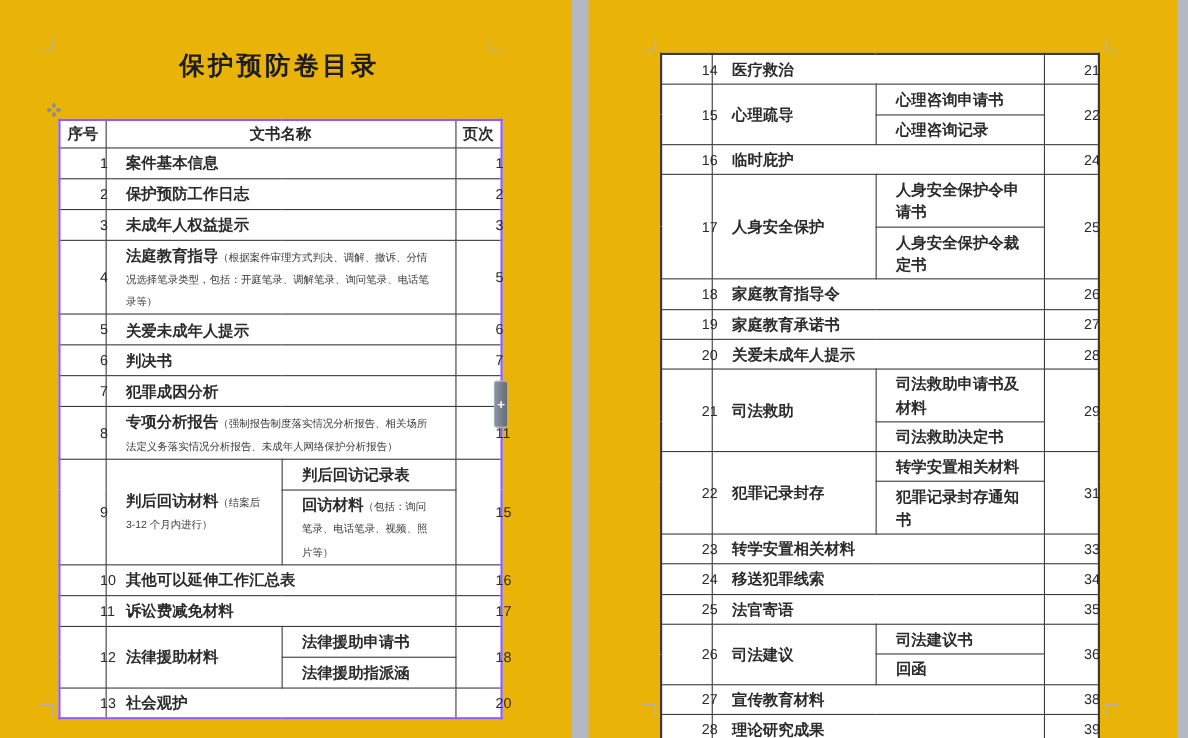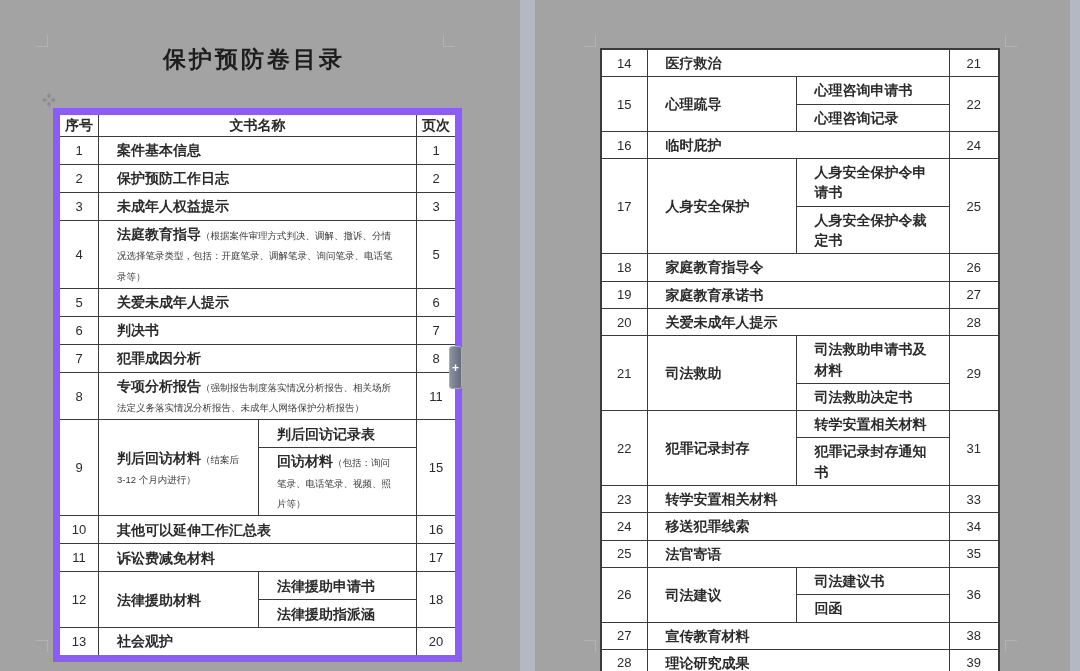--- a/index.html
+++ b/index.html
@@ -1,20 +1,20 @@
 <!DOCTYPE html>
 <html><head>
 <meta charset="utf-8">
 <style>
   * { margin:0; padding:0; box-sizing:border-box; }
   html,body { width:1080px; height:671px; overflow:hidden; }
   body { background:#b4b8c3; font-family:"Liberation Sans","DejaVu Sans",sans-serif; position:relative; }
   .canvas { position:absolute; inset:0; }
 
-  .page { position:absolute; top:0; height:671px; background:#a3a3a3; }
+  .page { position:absolute; top:0; height:671px; background:#eab308; }
   #page-left  { left:0;   width:520px; }
   #page-right { left:535px; width:535px; }
 
   
   .crop { position:absolute; width:12px; height:12px; border:0 solid #b3b3b3; }
   .crop.tl { border-right-width:1px;  border-bottom-width:1px; }
   .crop.tr { border-left-width:1px;   border-bottom-width:1px; }
   .crop.bl { border-right-width:1px;  border-top-width:1px; }
   .crop.br { border-left-width:1px;   border-top-width:1px; }
   .pos-tl { left:36px;  top:35px; }
@@ -29,25 +29,25 @@
   .doc-title { position:absolute; top:44px; left:0; width:508px; text-align:center;
     font-family:"Liberation Serif","DejaVu Serif",serif; font-weight:bold;
     font-size:23px; letter-spacing:3px; color:#1d1d1d; }
   .doc-subtitle { position:absolute; top:82px; left:0; width:508px; text-align:center;
     font-family:"Liberation Serif","DejaVu Serif",serif; font-weight:bold;
     font-size:14px; color:#1d1d1d; }
 
   .move-handle { position:absolute; left:42px; top:93px; width:14px; height:14px; cursor:move; }
 
   table { border-collapse:collapse; table-layout:fixed; background:#fff; }
-  #left-table  { position:absolute; left:53px; top:108px; width:402px; border:7px solid #8b5cf6; }
+  #left-table  { position:absolute; left:53px; top:108px; width:402px; border:2px solid #8b5cf6; }
   #right-table { width:398px; border:2px solid #3b3b3b; }
   th, td { border:1px solid #3b3b3b; color:#2b2b2b; vertical-align:middle; }
   th { font-size:14px; font-weight:bold; height:25px; text-align:center; }
-  td.num  { text-align:center; font-size:13px; }
+  td.num  { font-size:13px;padding-left:36px; }
   td.name { text-align:left; padding:3px 18px; font-size:14px; font-weight:600; line-height:1.45; }
   #left-table  td { height:28px; }
   #right-table td { height:26px; }
   .entry-note { font-size:9.5px; font-weight:normal; color:#3a3a3a; letter-spacing:0; }
 
   #page-right .content { position:absolute; left:65px; top:48px; width:398px; }
   .tally { margin-top:5px; width:398px; text-align:center; font-size:13px; font-weight:600;
     color:#2b2b2b; letter-spacing:1px; }
 
   .plus-handle { position:absolute; left:449px; top:346px; width:13px; height:43px;

